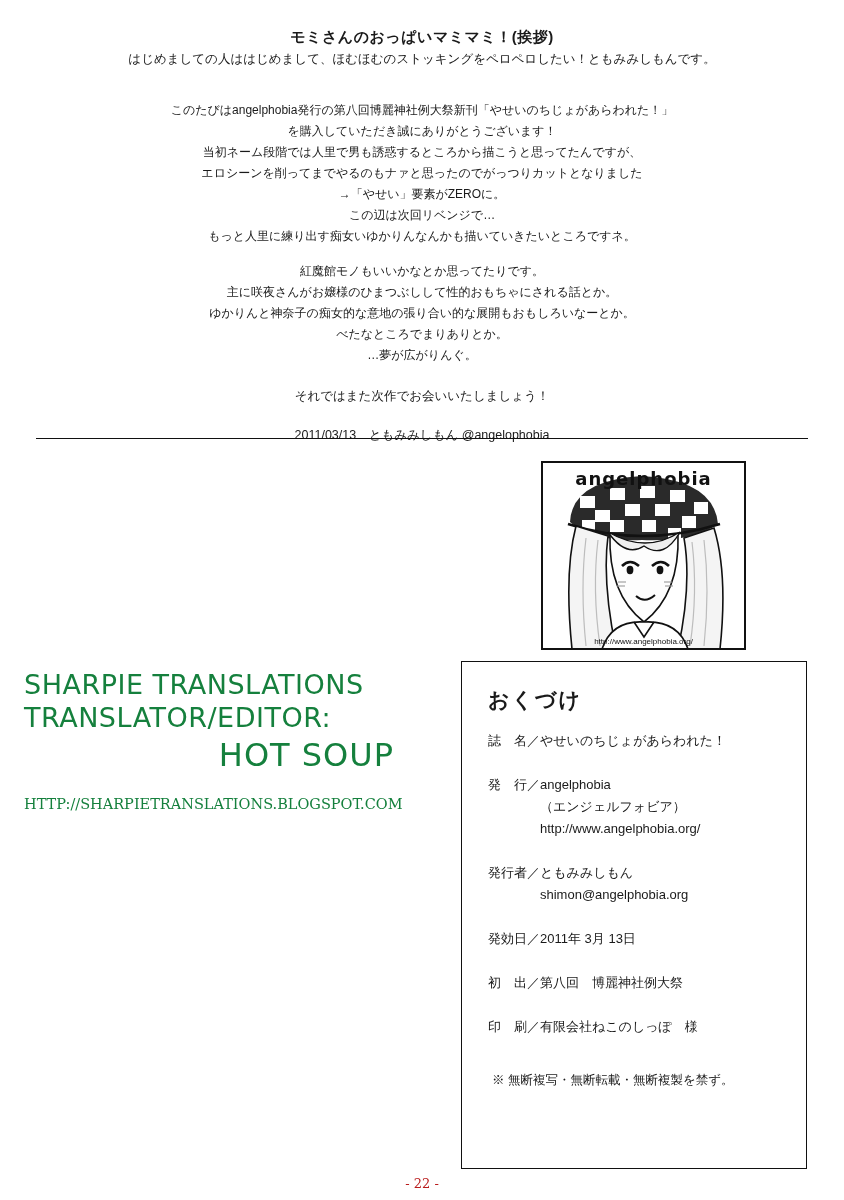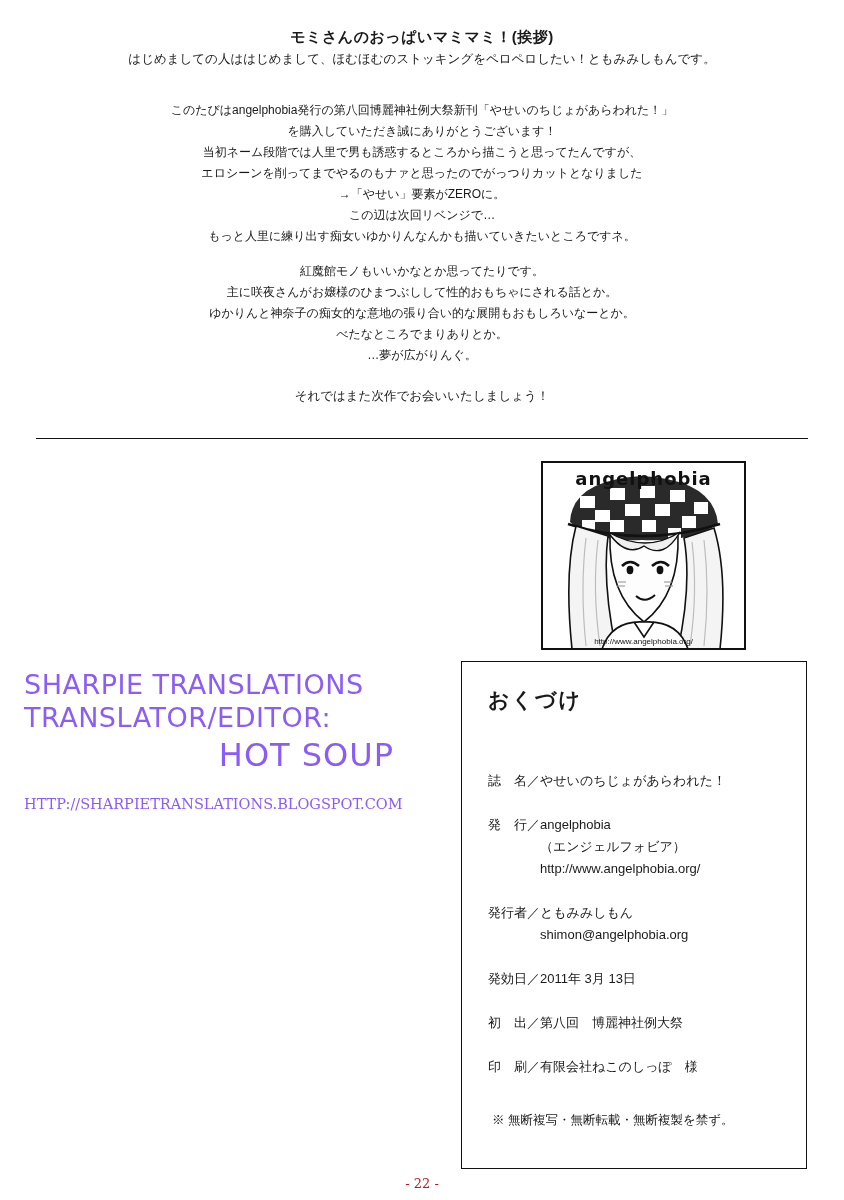--- a/index.html
+++ b/index.html
@@ -105,21 +105,21 @@
     inset: 0;
     z-index: 2;
   }
 
   
   .credit {
     position: absolute;
     left: 24px;
     top: 668px;
     width: 430px;
-    color: #8b5cf6;
+    color: #15803d;
   }
   .credit .cr-l1, .credit .cr-l2 {
     font-family: "DejaVu Sans", sans-serif;
     font-size: 27px;
     letter-spacing: 0.5px;
     line-height: 33px;
     white-space: nowrap;
   }
   .credit .cr-l3 {
     font-family: "DejaVu Sans", sans-serif;
@@ -154,21 +154,21 @@
     letter-spacing: 2px;
     margin: 24px 0 0 26px;
   }
   .colophon .co-row {
     display: flex;
     margin: 22px 0 0 26px;
     font-size: 13px;
     line-height: 22px;
   }
   .colophon .co-row.first {
-    margin-top: 56px;
+    margin-top: 16px;
   }
   .colophon .co-label {
     flex: 0 0 auto;
     white-space: pre;
     font-size: 13px;
   }
   .colophon .co-value {
     flex: 1 1 auto;
     font-size: 13px;
   }
@@ -211,20 +211,21 @@
 
   <div class="aw-para">
     <span class="aw-line">紅魔館モノもいいかなとか思ってたりです。</span>
     <span class="aw-line">主に咲夜さんがお嬢様のひまつぶしして性的おもちゃにされる話とか。</span>
     <span class="aw-line">ゆかりんと神奈子の痴女的な意地の張り合い的な展開もおもしろいなーとか。</span>
     <span class="aw-line">べたなところでまりありとか。</span>
     <span class="aw-line">…夢が広がりんぐ。</span>
   </div>
 
   <div class="aw-closing">それではまた次作でお会いいたしましょう！</div>
+  <div class="aw-sign">2011/03/13　ともみみしもん @angelophobia</div>
 </div>
 
 <div class="hrule"></div>
 
 <div class="logo-box">
   <svg class="logo-art" viewBox="0 0 203 187" preserveAspectRatio="none">
     <rect x="0" y="0" width="203" height="187" fill="#ffffff"></rect>
 
     <path d="M28 60 Q30 18 100 14 Q172 18 176 62 Q150 80 100 78 Q50 80 28 60 Z" fill="#2a2a2a"></path>
     <g fill="#ffffff">

